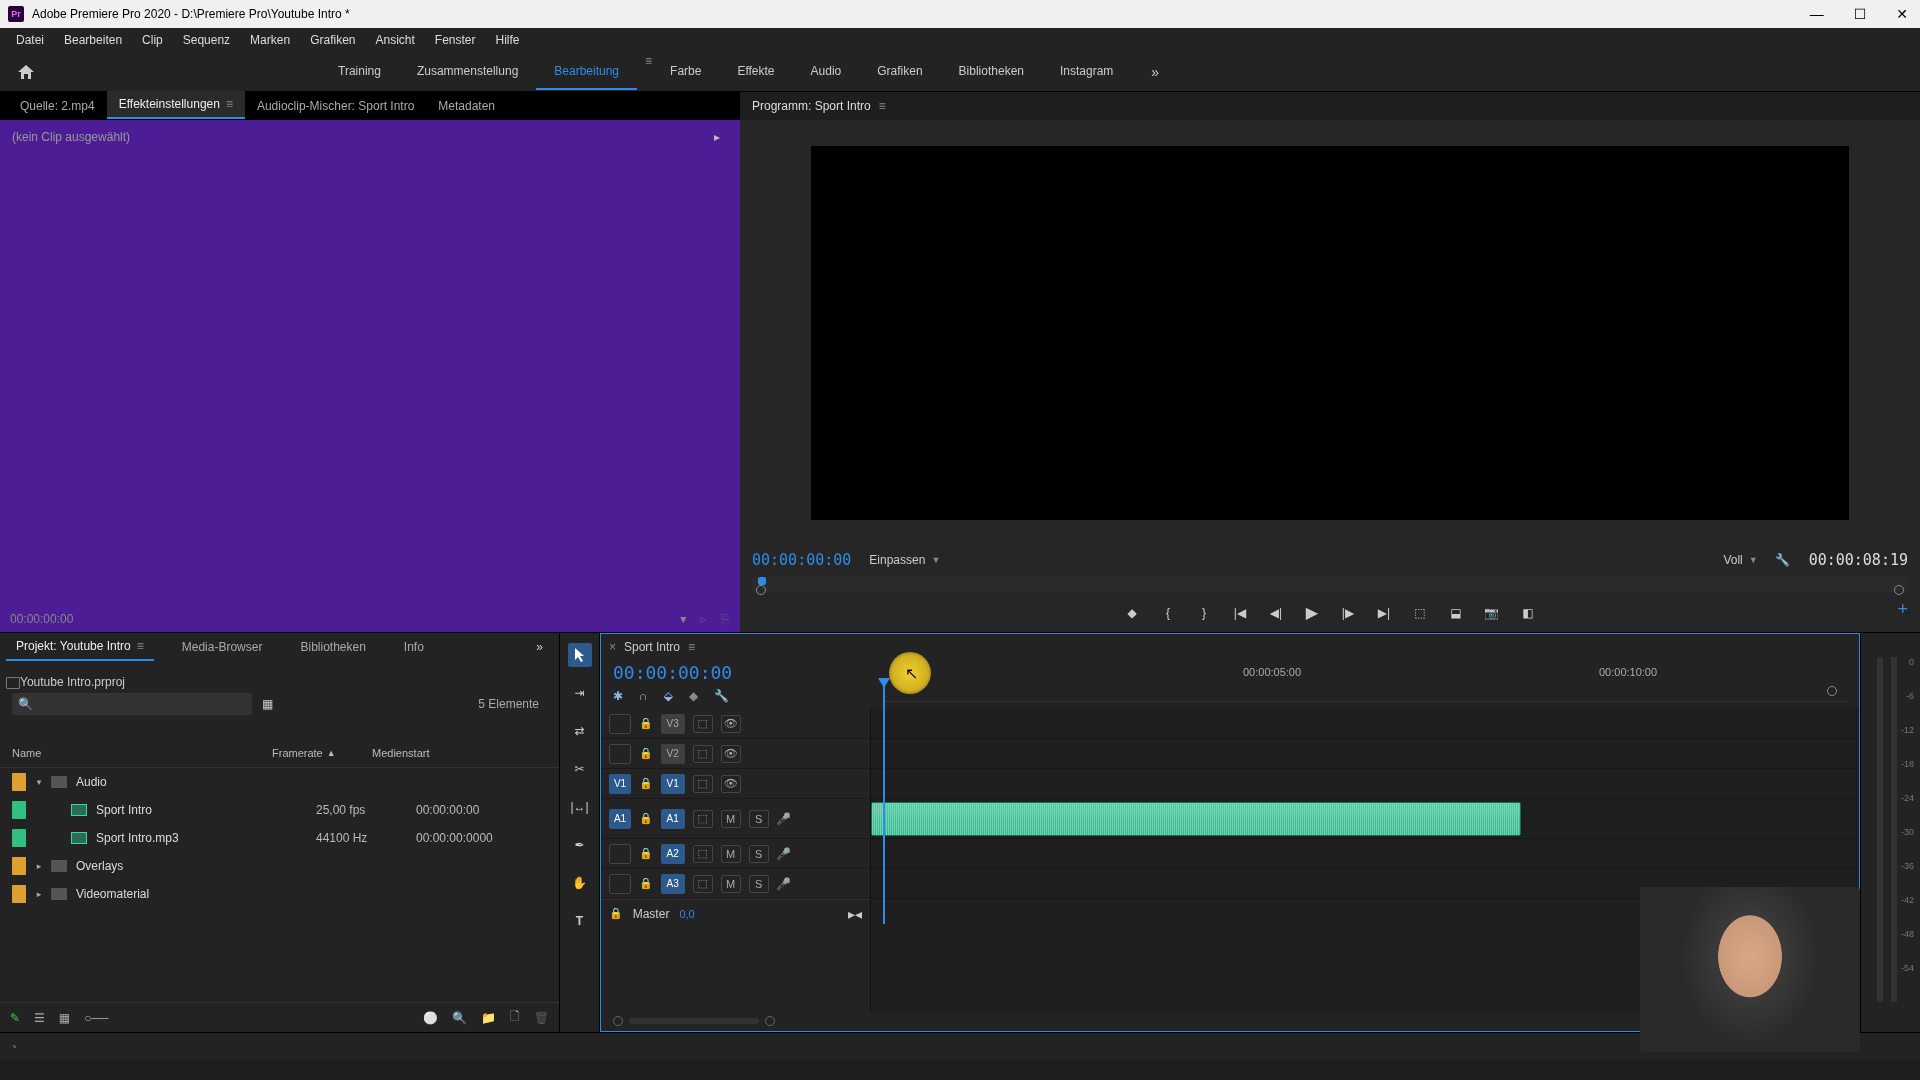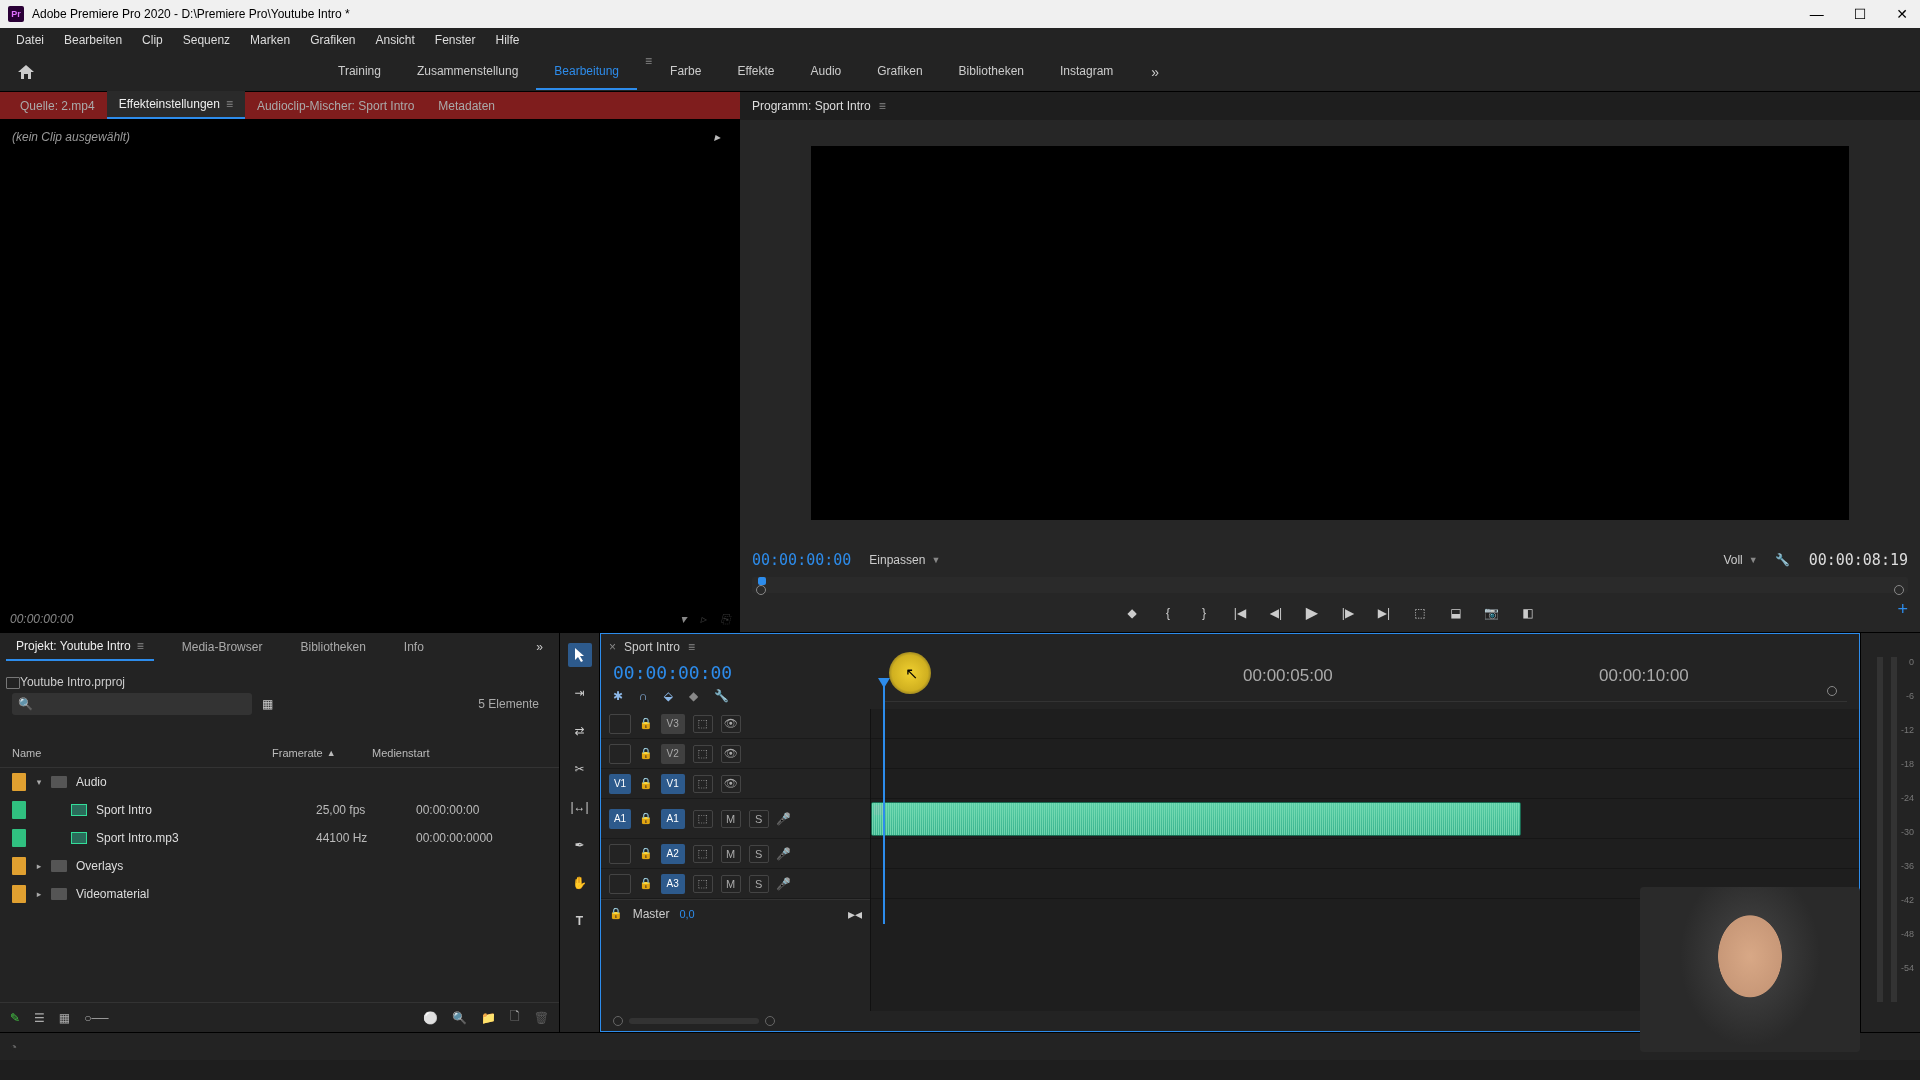--- a/index.html
+++ b/index.html
@@ -15,24 +15,24 @@
 .home-btn { width:28px; height:28px; display:flex; align-items:center; justify-content:center; cursor:pointer; margin-right:280px; }
 .workspace-tab { padding:10px 18px; cursor:pointer; color:#ccc; }
 .workspace-tab.active { color:#2d8ceb; border-bottom:2px solid #2d8ceb; }
 .ws-menu { margin-left:8px; cursor:pointer; color:#888; }
 .chevmore { margin-left:20px; cursor:pointer; font-size:14px; }
 
 .panels { display:flex; height:calc(100% - 92px - 28px); }
 .left-top { width:740px; display:flex; flex-direction:column; }
 .right-top { flex:1; display:flex; flex-direction:column; }
 
-.tabstrip { height:28px; background:#7f1d1d; display:flex; align-items:flex-end; border-bottom:1px solid #000; padding-left:8px; gap:0; }
+.tabstrip { height:28px; background:#000000; display:flex; align-items:flex-end; border-bottom:1px solid #000; padding-left:8px; gap:0; }
 .paneltab { padding:6px 12px; cursor:pointer; color:#aaa; display:flex; align-items:center; gap:6px; }
 .paneltab.active { color:#eee; background:#2a2a2a; border-bottom:2px solid #2d8ceb;margin-top:10px; }
-.panel-body { flex:1; background:#000000; position:relative;font-style:italic; }
+.panel-body { flex:1; background:#4c1d95; position:relative; }
 
 .effect-panel { padding:10px 12px; color:#999; position:relative; }
 .effect-arrow { position:absolute; right:20px; top:10px; color:#bbb; cursor:pointer; }
 
 .source-footer { position:absolute; bottom:6px; left:10px; right:10px; display:flex; align-items:center; justify-content:space-between; color:#888; }
 .source-footer .icons { display:flex; gap:14px; }
 
 .program-title { height:28px; display:flex; align-items:center; padding:0 12px; gap:8px; color:#ddd; }
 .program-view { flex:1; display:flex; align-items:center; justify-content:center; background:#262626; }
 .video-canvas { background:#000; width:88%; height:88%; }
@@ -92,21 +92,21 @@
 
 .timeline-panel { flex:1; background:#232323; display:flex; flex-direction:column; border:1px solid #2d8ceb; position:relative; }
 .tl-header { display:flex; align-items:center; height:26px; padding:0 8px; gap:8px; }
 .tl-close { cursor:pointer; color:#888; }
 .tl-tc-row { display:flex; padding:2px 12px 6px; }
 .tl-infobar { width:270px; }
 .tl-tc { color:#2d8ceb; font-size:18px; font-family:monospace; }
 .tl-toolrow { display:flex; gap:16px; margin-top:6px; }
 .tl-toolrow .ic { cursor:pointer; color:#8cb8e8; }
 .tl-ruler { flex:1; position:relative; height:40px; border-bottom:1px solid #333; }
-.ruler-mark { position:absolute; top:4px; font-size:17px; color:#aaa; }
+.ruler-mark { position:absolute; top:4px; font-size:11px; color:#aaa; }
 .playhead { position:absolute; top:22px; left:0; width:2px; height:240px; background:#2d8ceb; z-index:5; }
 .playhead-head { position:absolute; top:16px; left:-5px; width:12px; height:10px; background:#2d8ceb; clip-path:polygon(0 0,100% 0,50% 100%); z-index:6; }
 .cursor-highlight { position:absolute; width:42px; height:42px; border-radius:50%; background:radial-gradient(circle,#f0d030 0%,#d0b020 60%,rgba(208,176,32,0) 100%); z-index:20; pointer-events:none; }
 .cursor-arrow { position:absolute; font-size:16px; color:#000; z-index:21; pointer-events:none; }
 
 .tracks-area { flex:1; display:flex; }
 .track-headers { width:270px; border-right:1px solid #111; }
 .track-row { height:30px; display:flex; align-items:center; border-bottom:1px solid #1a1a1a; padding:0 8px; gap:8px; }
 .track-row.audio1 { height:40px; }
 .src-patch { width:22px; height:20px; background:#2d5a8c; color:#fff; font-size:10px; display:flex; align-items:center; justify-content:center; border-radius:2px; }

